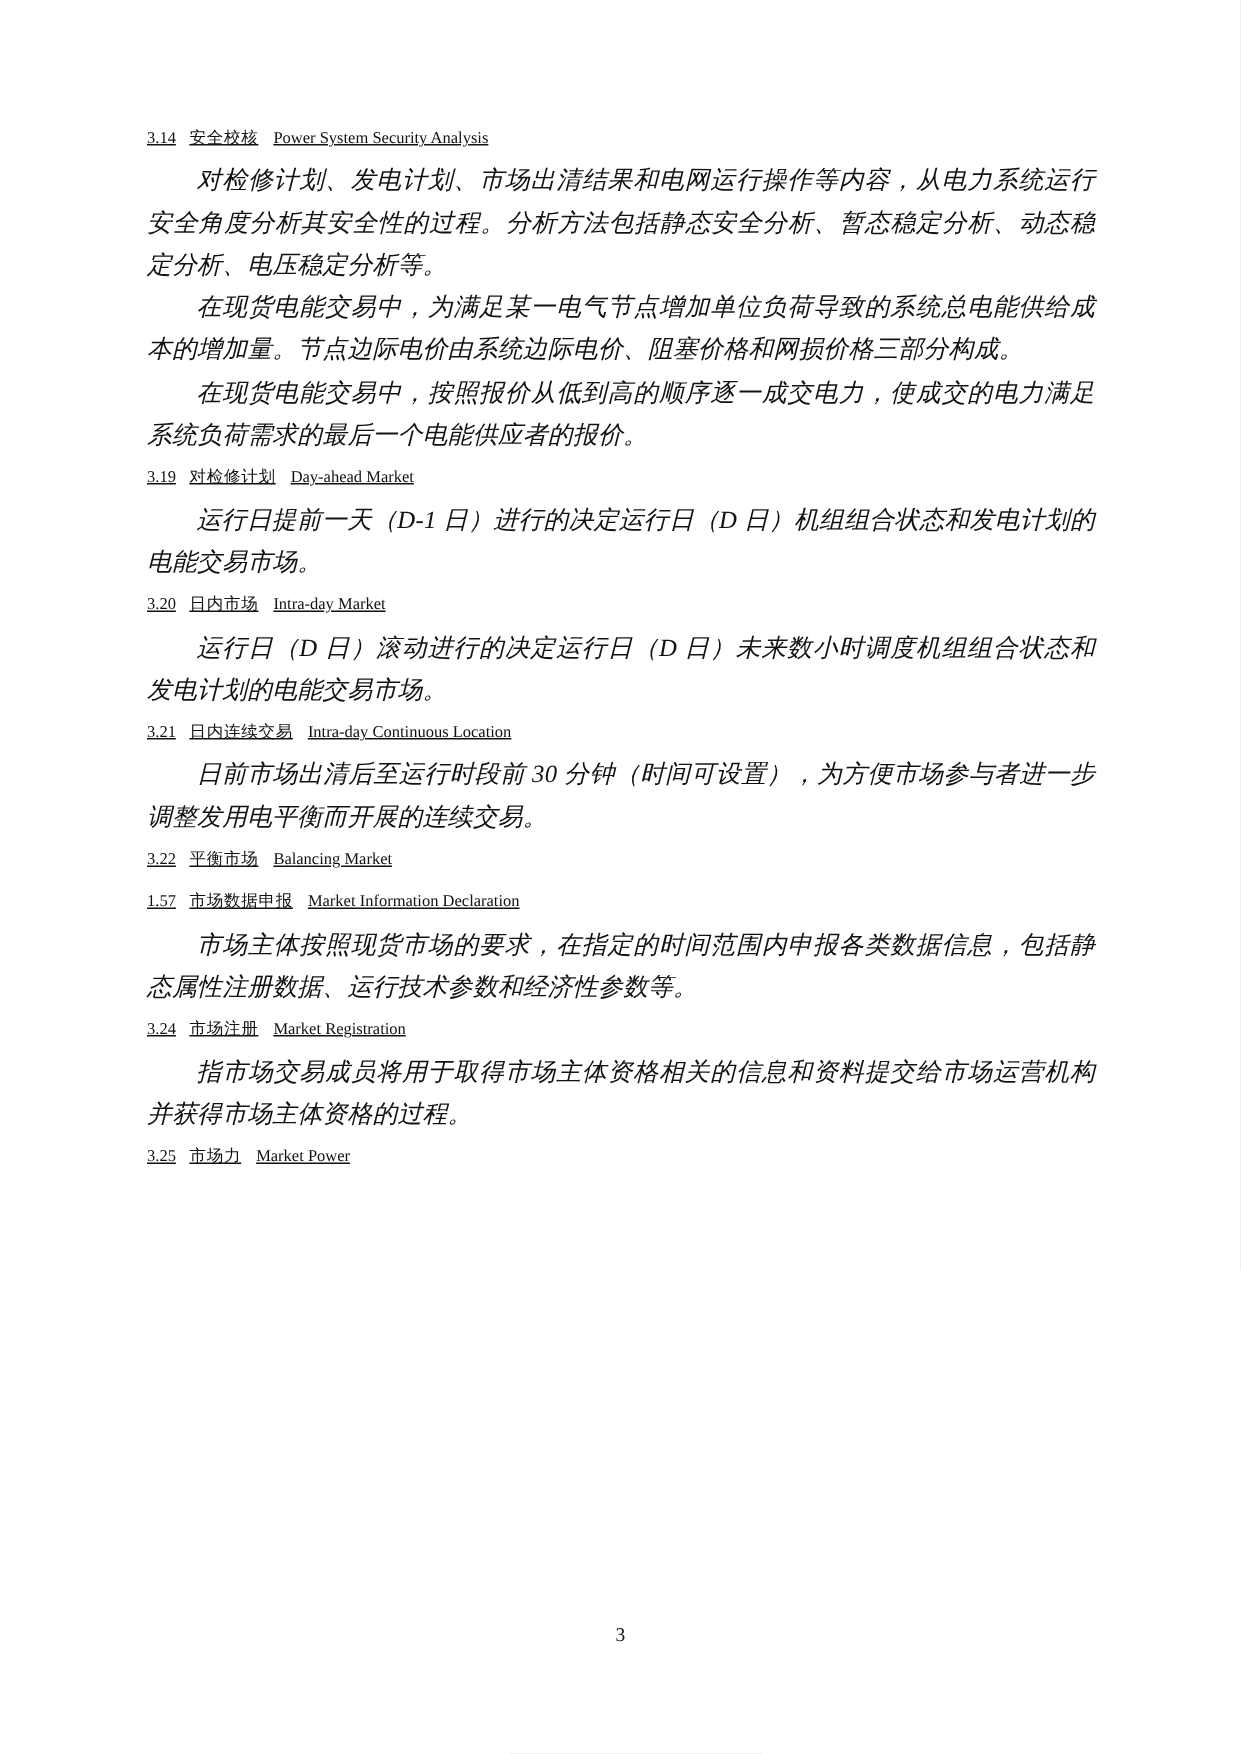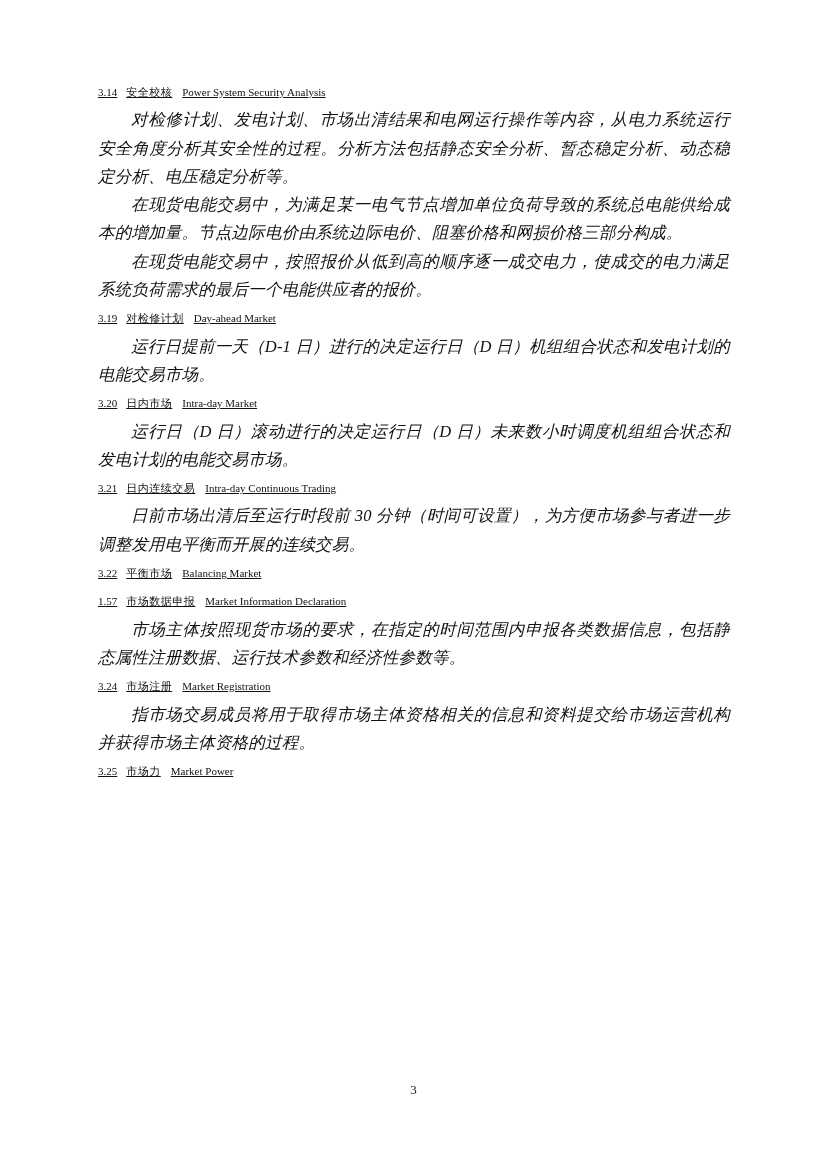--- a/index.html
+++ b/index.html
@@ -86,21 +86,21 @@
 
     <section class="entry">
       <h3 class="entry-heading">
         <span class="num">3.20</span><span class="cn">日内市场</span><span class="en">Intra-day Market</span>
       </h3>
       <p class="entry-body">运行日（D 日）滚动进行的决定运行日（D 日）未来数小时调度机组组合状态和发电计划的电能交易市场。</p>
     </section>
 
     <section class="entry">
       <h3 class="entry-heading">
-        <span class="num">3.21</span><span class="cn">日内连续交易</span><span class="en">Intra-day Continuous Trading</span>
+        <span class="num">3.21</span><span class="cn">日内连续交易</span><span class="en">Intra-day Continuous Location</span>
       </h3>
       <p class="entry-body">日前市场出清后至运行时段前 30 分钟（时间可设置），为方便市场参与者进一步调整发用电平衡而开展的连续交易。</p>
     </section>
 
     <section class="entry">
       <h3 class="entry-heading">
         <span class="num">3.22</span><span class="cn">平衡市场</span><span class="en">Balancing Market</span>
       </h3>
     </section>
 

